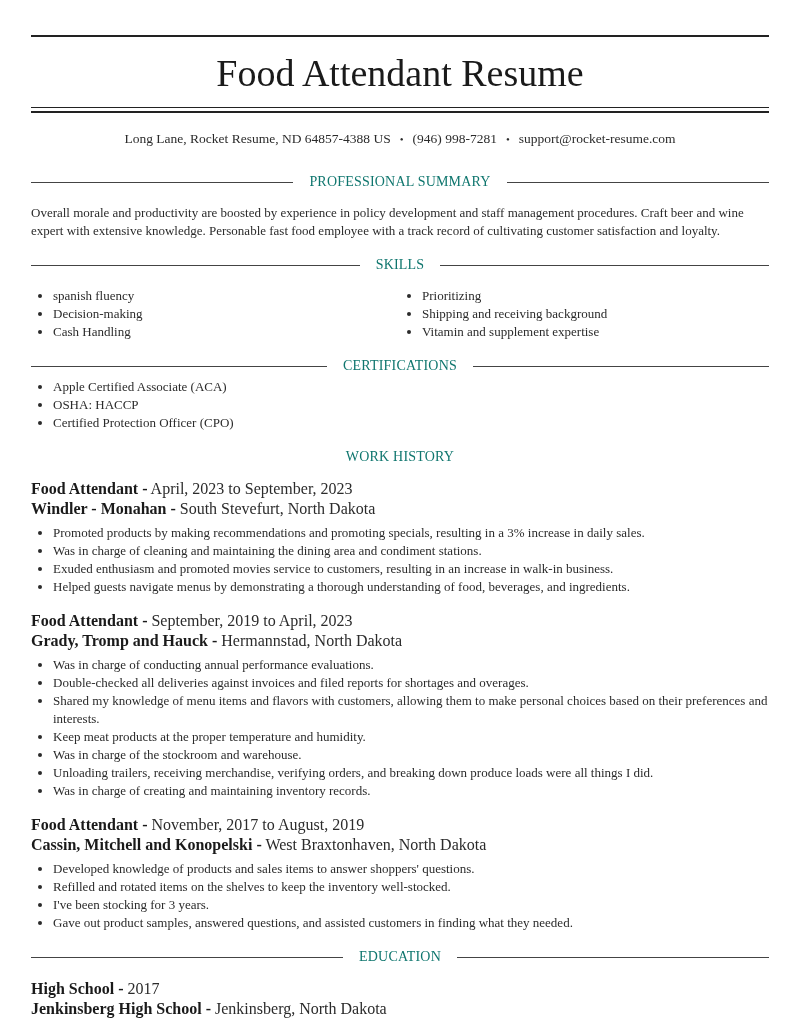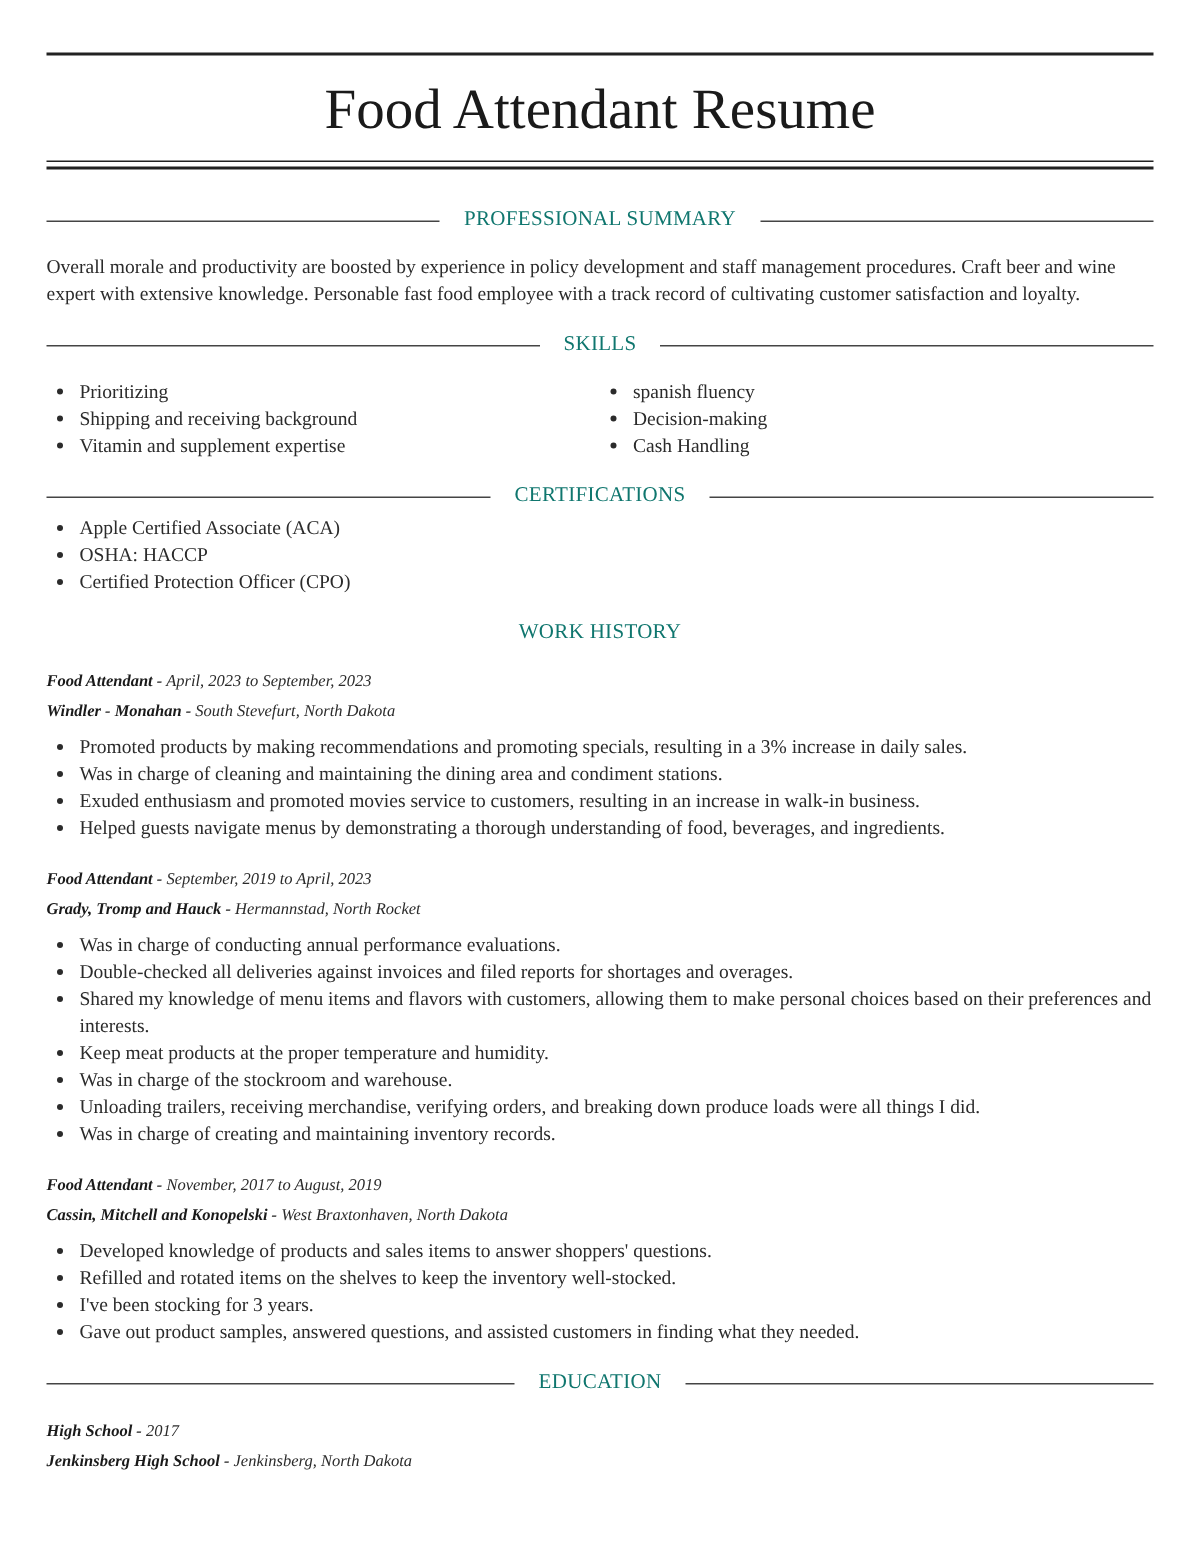--- a/index.html
+++ b/index.html
@@ -26,57 +26,60 @@
   .section-head .label {
     font-size: 14px; padding: 0 16px; color: #0f766e; letter-spacing: 0.2px; white-space: nowrap;
   }
   .summary { font-size: 13px; line-height: 18px; margin-top: 10px; color: #2b2b2b; }
   ul.bullets { margin: 0; padding: 0 0 0 22px; list-style: disc; font-size: 13px; line-height: 18px; }
   ul.bullets li { padding-left: 0; }
   .skills { display: flex; margin-top: 10px; }
   .skills ul { width: 364px; }
   .certs { margin-top: 10px; }
   .job { margin-top: 10px; }
-  .job-line { font-size: 11px; line-height: 20px; font-style: italic; }
+  .job-line { font-size: 16px; line-height: 20px; }
   .job-line b { font-weight: bold; color: #1a1a1a; }
   .job ul.bullets { margin-top: 5px; }
   .job + .job { margin-top: 15px; }
   .edu { margin-top: 10px; }
 </style>
 </head>
 <body>
 
 <div class="page">
   <div class="top-rule"></div>
   <h1 class="title">Food Attendant Resume</h1>
   <div class="double-rule"></div>
 
+  <div class="contact">
+    <span>Long Lane, Rocket Resume, ND 64857-4388 US</span><span class="sep">•</span><span>(946) 998-7281</span><span class="sep">•</span><span>support@rocket-resume.com</span>
+  </div>
 
   <div class="section-head" style="margin-top:22px;">
     <div class="line"></div>
     <div class="label">PROFESSIONAL SUMMARY</div>
     <div class="line"></div>
   </div>
   <div class="summary">Overall morale and productivity are boosted by experience in policy development and staff management procedures. Craft beer and wine expert with extensive knowledge. Personable fast food employee with a track record of cultivating customer satisfaction and loyalty.</div>
 
   <div class="section-head" style="margin-top:13px;">
     <div class="line"></div>
     <div class="label">SKILLS</div>
     <div class="line"></div>
   </div>
   <div class="skills">
     <ul class="bullets">
+      <li>spanish fluency</li>
+      <li>Decision-making</li>
+      <li>Cash Handling</li>
+    </ul>
+    <ul class="bullets">
       <li>Prioritizing</li>
       <li>Shipping and receiving background</li>
       <li>Vitamin and supplement expertise</li>
-    </ul>
-    <ul class="bullets">
-      <li>spanish fluency</li>
-      <li>Decision-making</li>
-      <li>Cash Handling</li>
     </ul>
   </div>
 
   <div class="section-head" style="margin-top:13px;">
     <div class="line"></div>
     <div class="label">CERTIFICATIONS</div>
     <div class="line"></div>
   </div>
   <ul class="bullets certs">
     <li>Apple Certified Associate (ACA)</li>
@@ -103,21 +106,21 @@
       <li>Exuded enthusiasm and promoted movies service to customers, resulting in an increase in walk-in business.</li>
       <li>Helped guests navigate menus by demonstrating a thorough understanding of food, beverages, and ingredients.</li>
     </ul>
   </div>
 
   <div class="job">
     <div class="job-line">
       <b>Food Attendant -</b> <span>September, 2019 to April, 2023</span>
     </div>
     <div class="job-line">
-      <b>Grady, Tromp and Hauck -</b> <span>Hermannstad, North Rocket</span>
+      <b>Grady, Tromp and Hauck -</b> <span>Hermannstad, North Dakota</span>
     </div>
     <ul class="bullets">
       <li>Was in charge of conducting annual performance evaluations.</li>
       <li>Double-checked all deliveries against invoices and filed reports for shortages and overages.</li>
       <li>Shared my knowledge of menu items and flavors with customers, allowing them to make personal choices based on their preferences and interests.</li>
       <li>Keep meat products at the proper temperature and humidity.</li>
       <li>Was in charge of the stockroom and warehouse.</li>
       <li>Unloading trailers, receiving merchandise, verifying orders, and breaking down produce loads were all things I did.</li>
       <li>Was in charge of creating and maintaining inventory records.</li>
     </ul>

